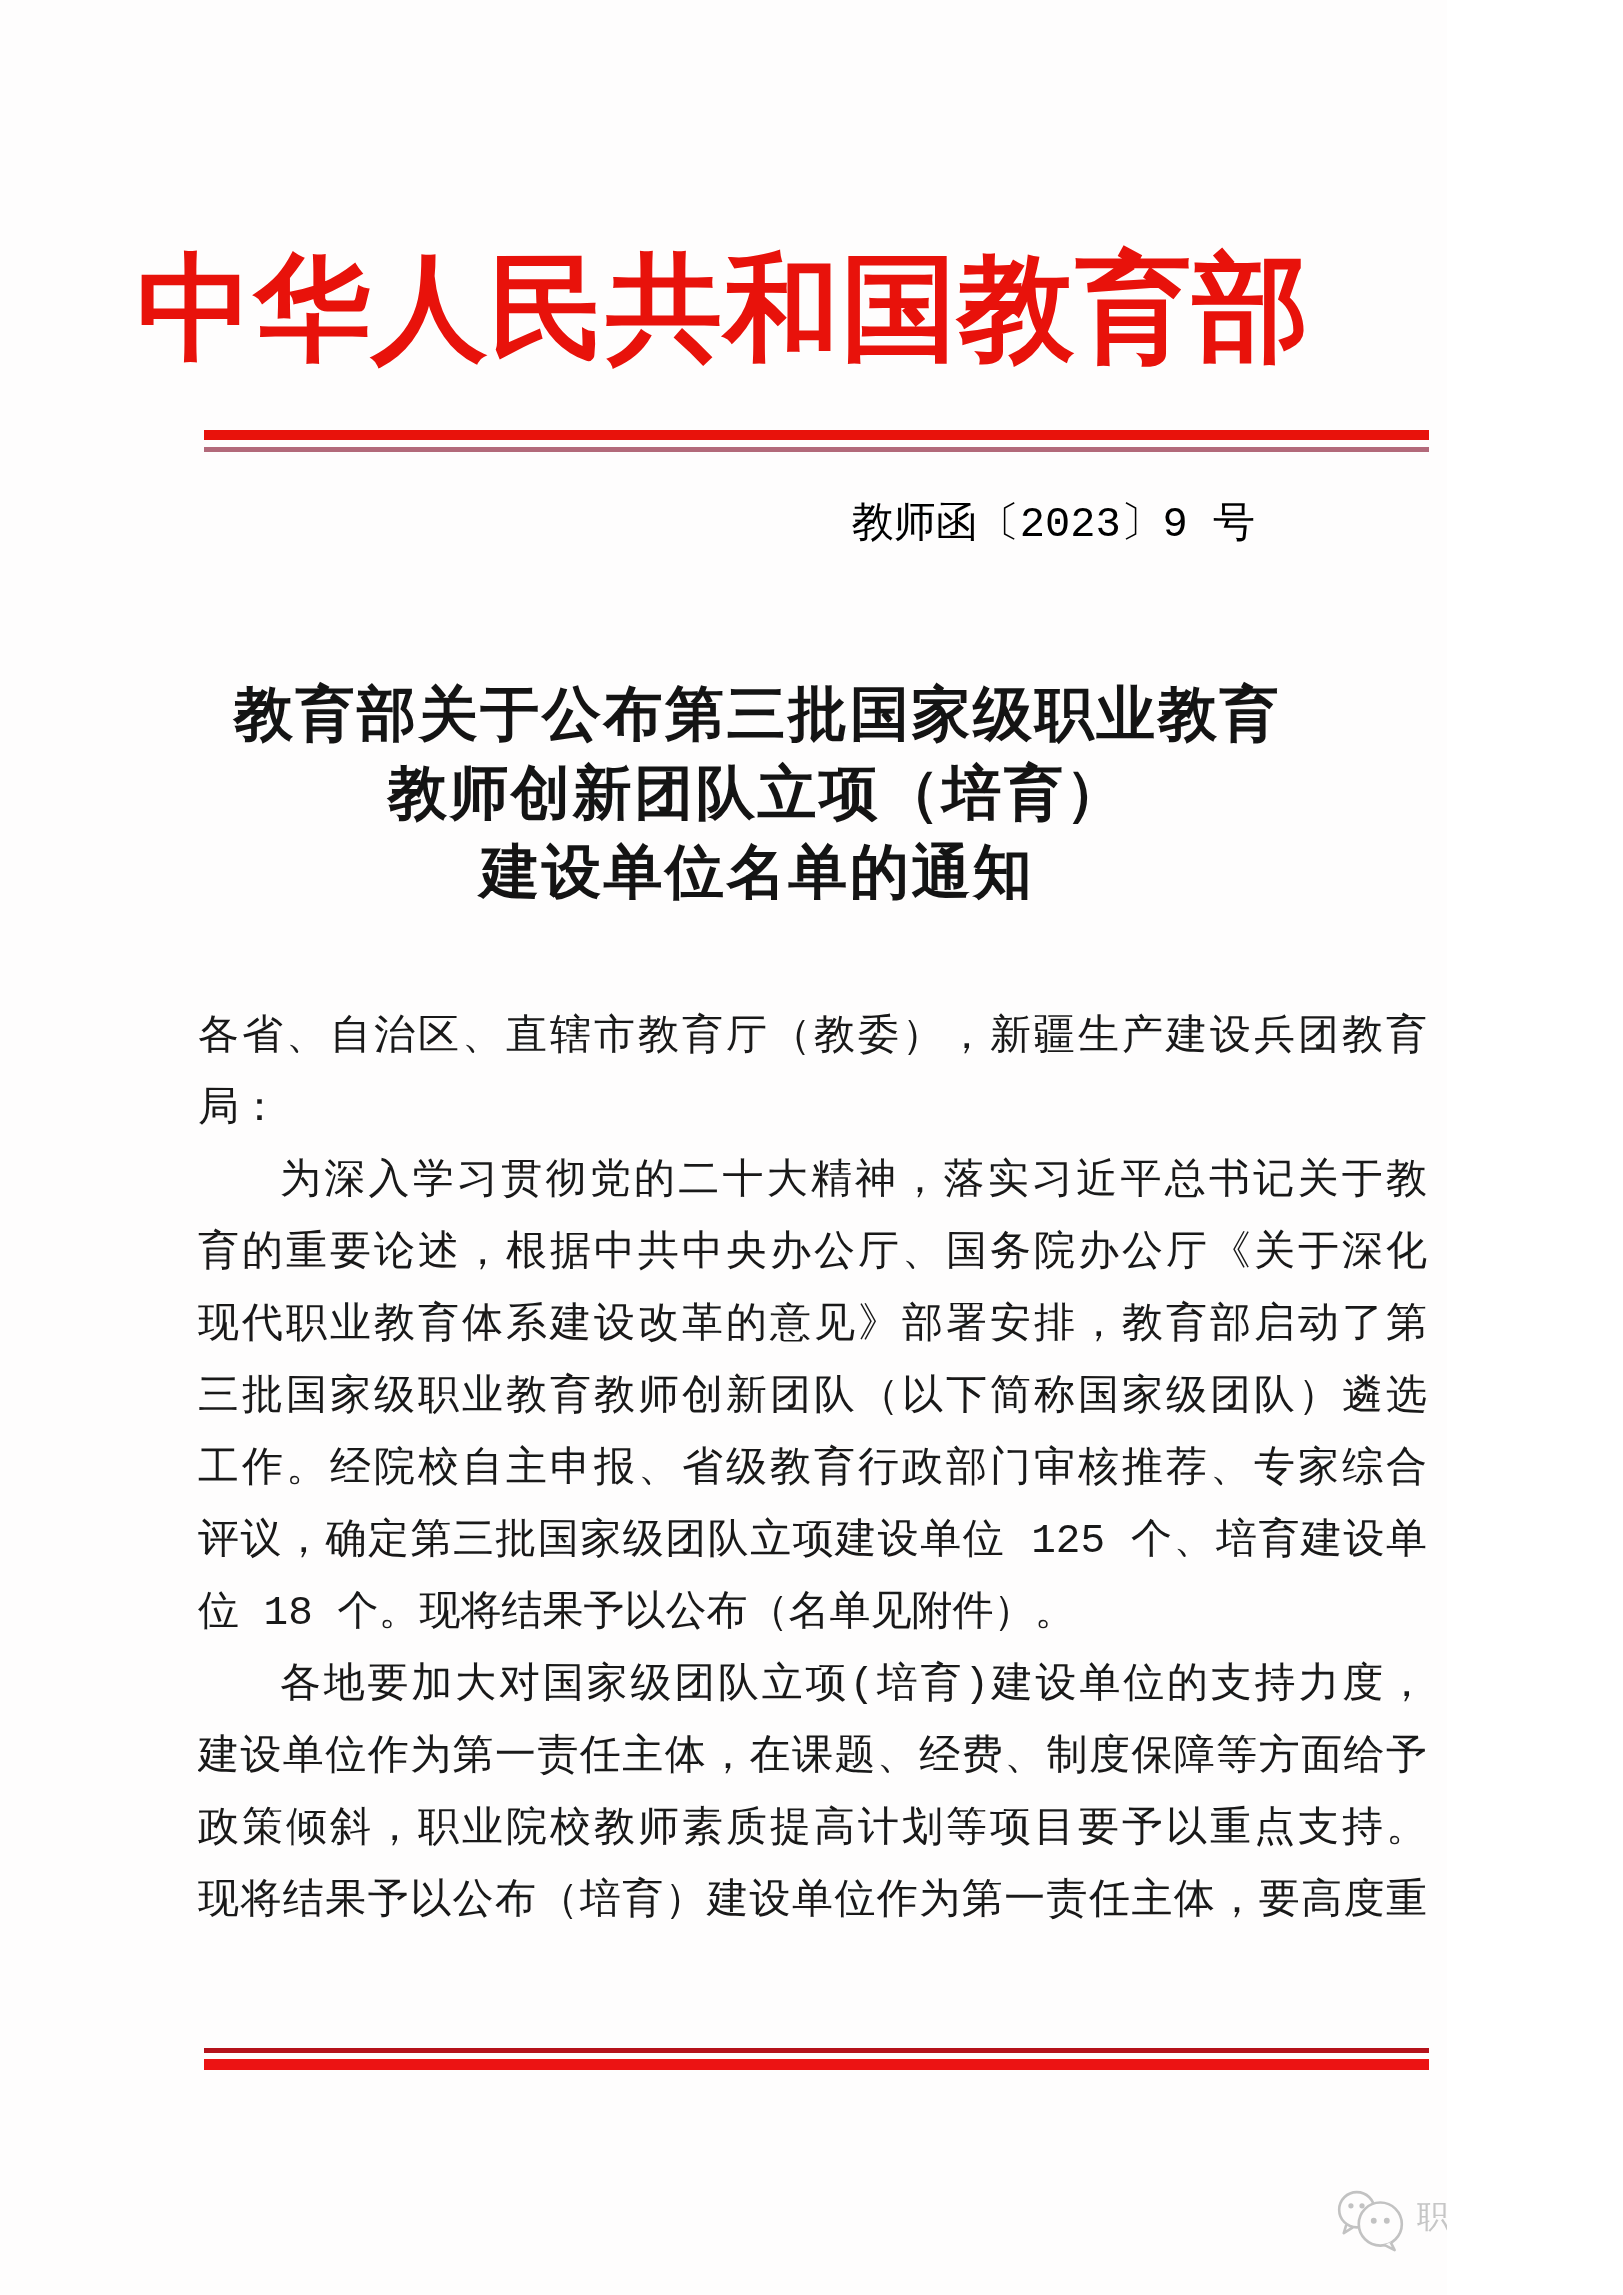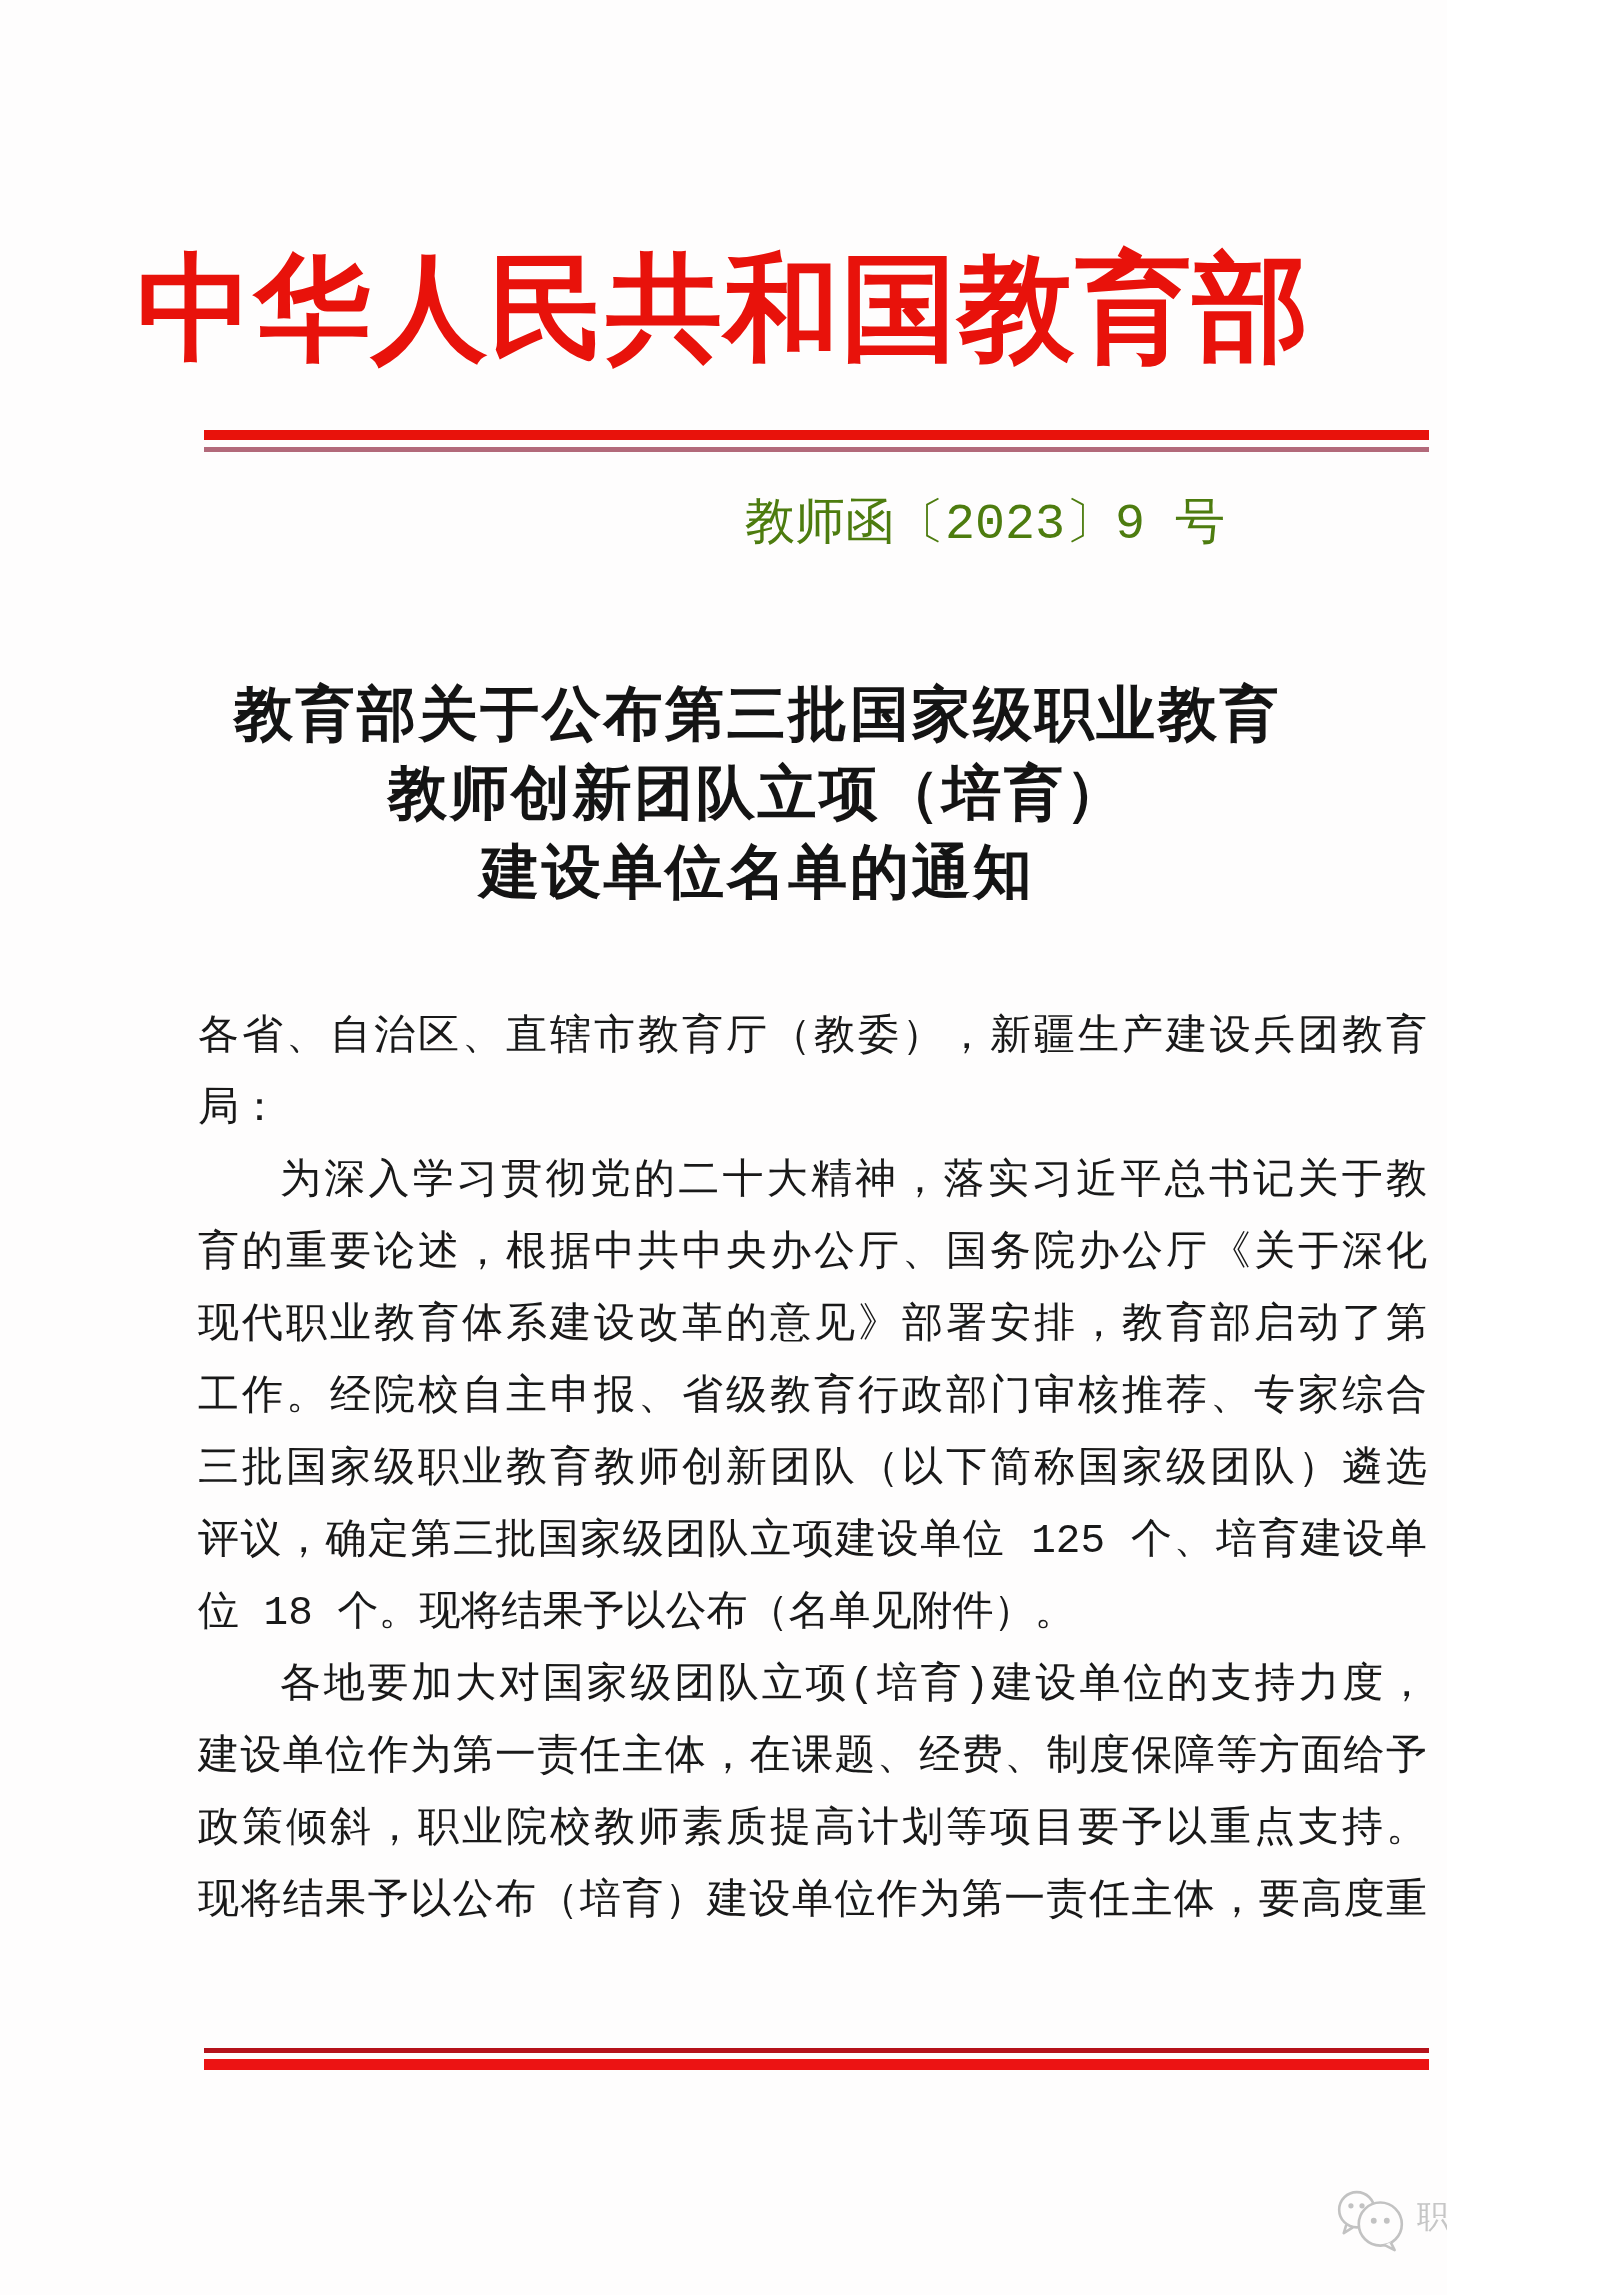--- a/index.html
+++ b/index.html
@@ -34,24 +34,24 @@
   .rule { position: absolute; left: 204px; width: 1225px; }
   .rule-thick   { top: 430px;  height: 9.8px; background: var(--rule-red, #e8120b); }
   .rule-thin    { top: 447px;  height: 4.6px;  background: var(--rule-mauve, #b2697a); }
   .bottom-thin  { top: 2048px; height: 5.2px;  background: var(--bottom-rule-dark, #b5121b); }
   .bottom-thick { top: 2059px; height: 10.5px; background: var(--bottom-rule-bright, #ec1313); }
 
   
   .doc-number {
     position: absolute;
     top: 497px;
-    right: 222px;
-    font-size: 50px;
+    right: 192px;
+    font-size: 42px;
     line-height: 56px;
-    color: #4d7c0f;
+    color: #000000;
     white-space: nowrap;
   }
 
   
   .title {
     position: absolute;
     top: 679px;
     left: 0;
     width: 100%;
     text-align: center;
@@ -124,22 +124,22 @@
 
   <div class="body-text">
       <div class="para">
         <div class="line">各省、自治区、直辖市教育厅（教委），新疆生产建设兵团教育</div>
         <div class="line end">局：</div>
       </div>
       <div class="para">
         <div class="line indent">为深入学习贯彻党的二十大精神，落实习近平总书记关于教</div>
         <div class="line">育的重要论述，根据中共中央办公厅、国务院办公厅《关于深化</div>
         <div class="line">现代职业教育体系建设改革的意见》部署安排，教育部启动了第</div>
+        <div class="line">三批国家级职业教育教师创新团队（以下简称国家级团队）遴选</div>
         <div class="line">工作。经院校自主申报、省级教育行政部门审核推荐、专家综合</div>
-        <div class="line">三批国家级职业教育教师创新团队（以下简称国家级团队）遴选</div>
         <div class="line">评议，确定第三批国家级团队立项建设单位 125 个、培育建设单</div>
         <div class="line end">位 18 个。现将结果予以公布（名单见附件）。</div>
       </div>
       <div class="para">
         <div class="line indent">各地要加大对国家级团队立项(培育)建设单位的支持力度，</div>
         <div class="line">建设单位作为第一责任主体，在课题、经费、制度保障等方面给予</div>
         <div class="line">政策倾斜，职业院校教师素质提高计划等项目要予以重点支持。</div>
         <div class="line">现将结果予以公布（培育）建设单位作为第一责任主体，要高度重</div>
       </div>
     </div>

